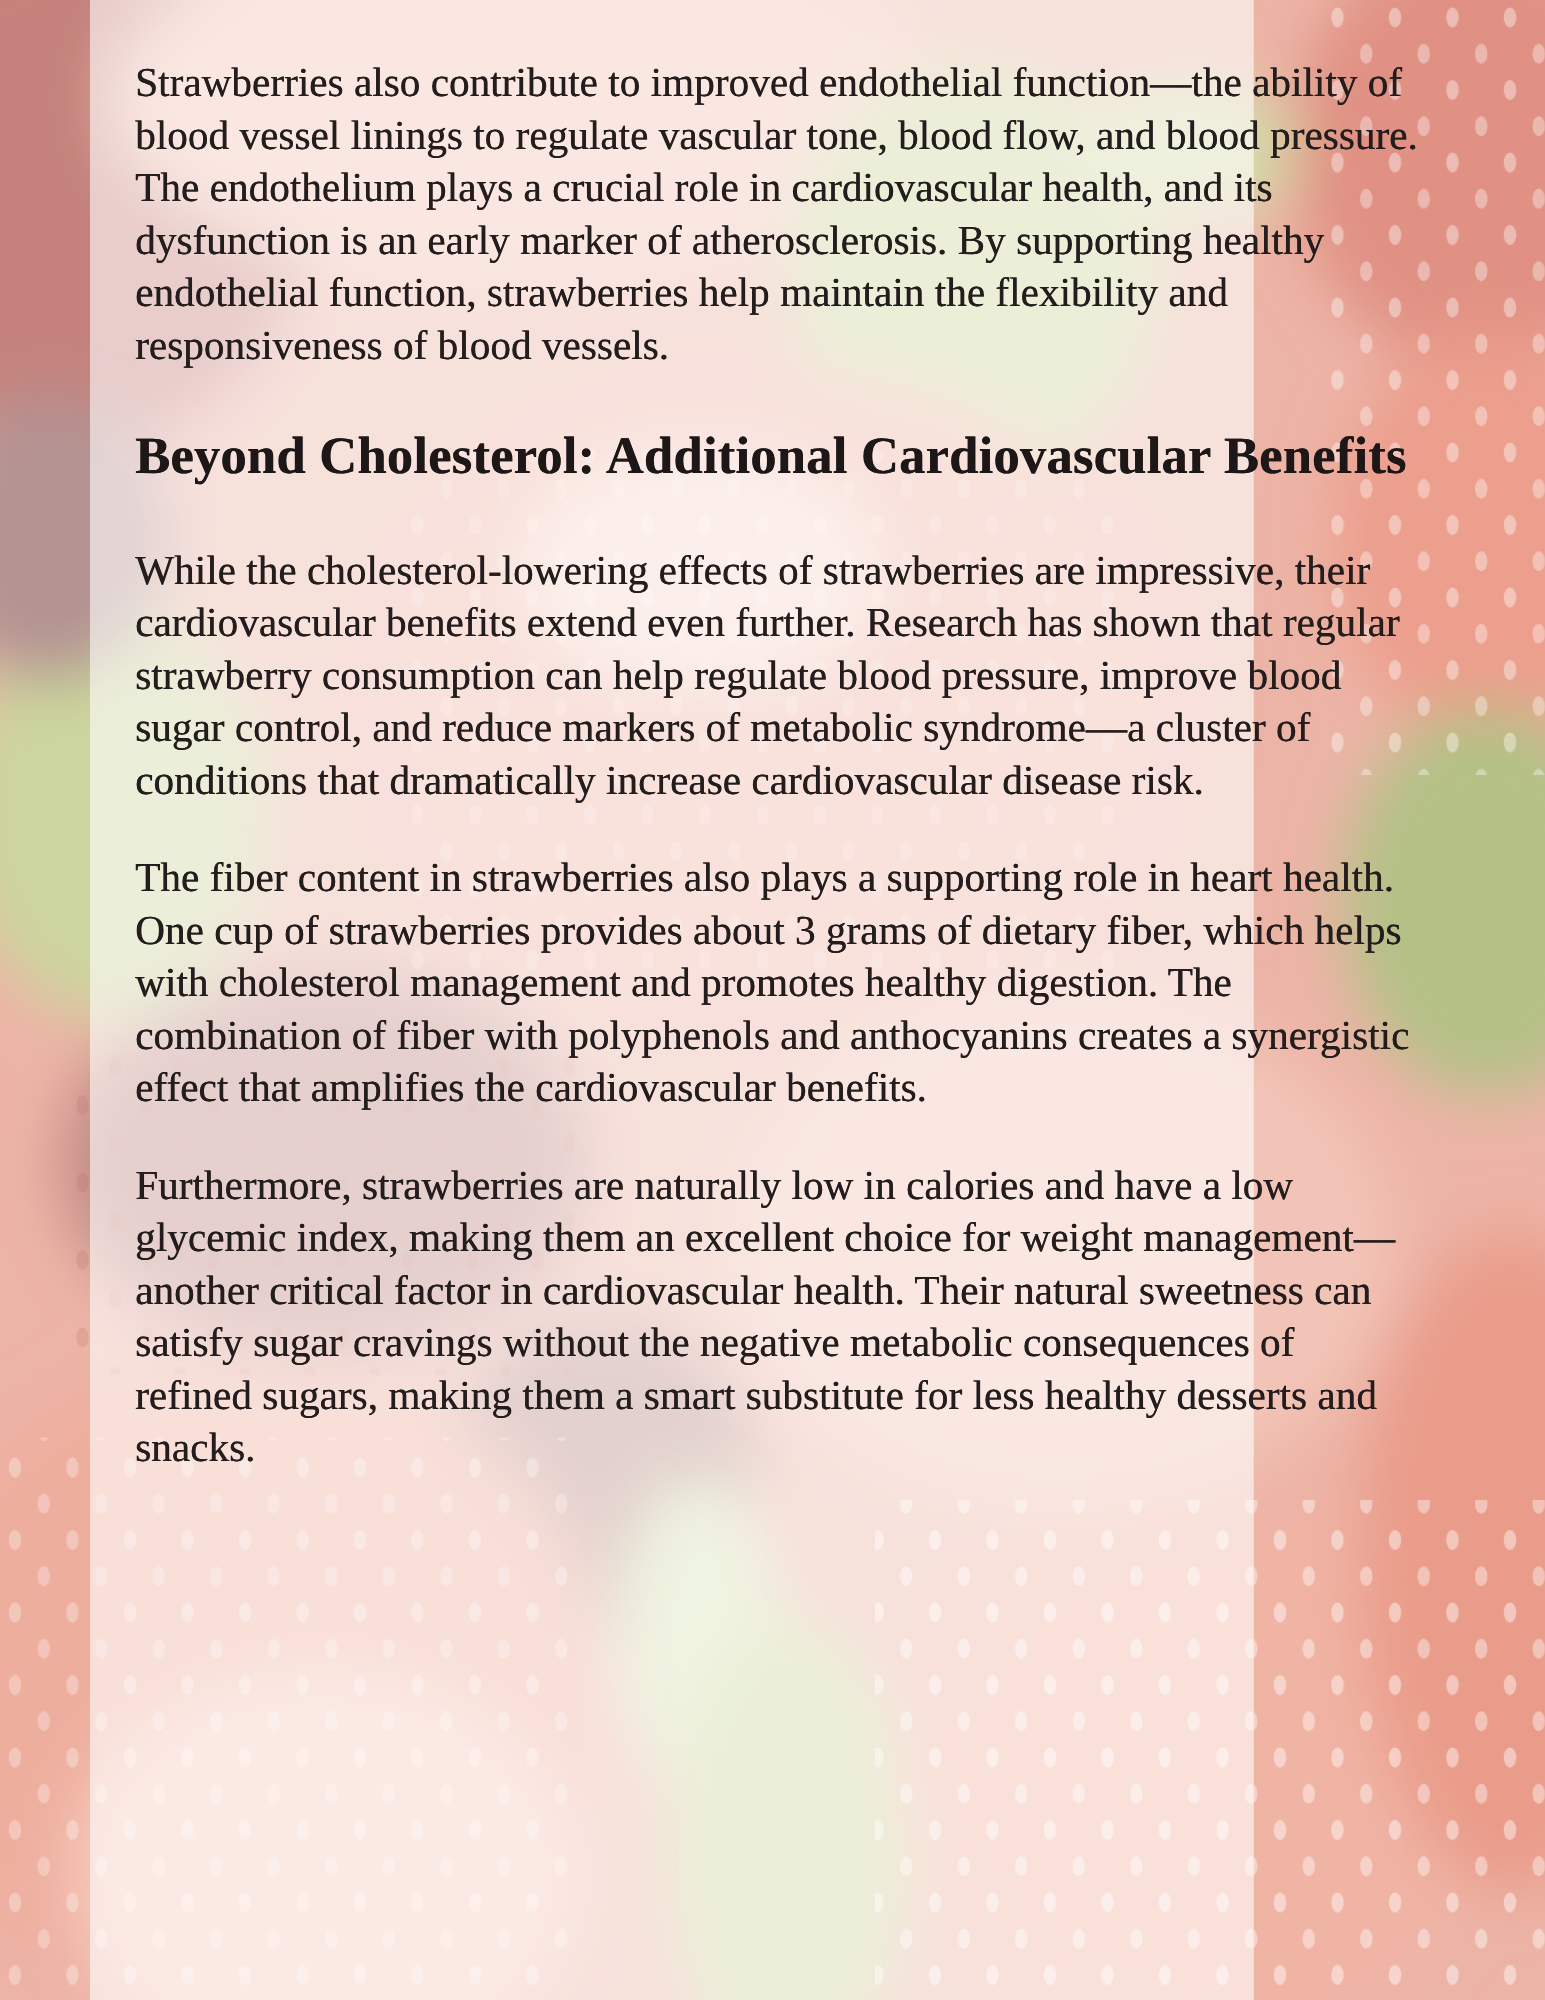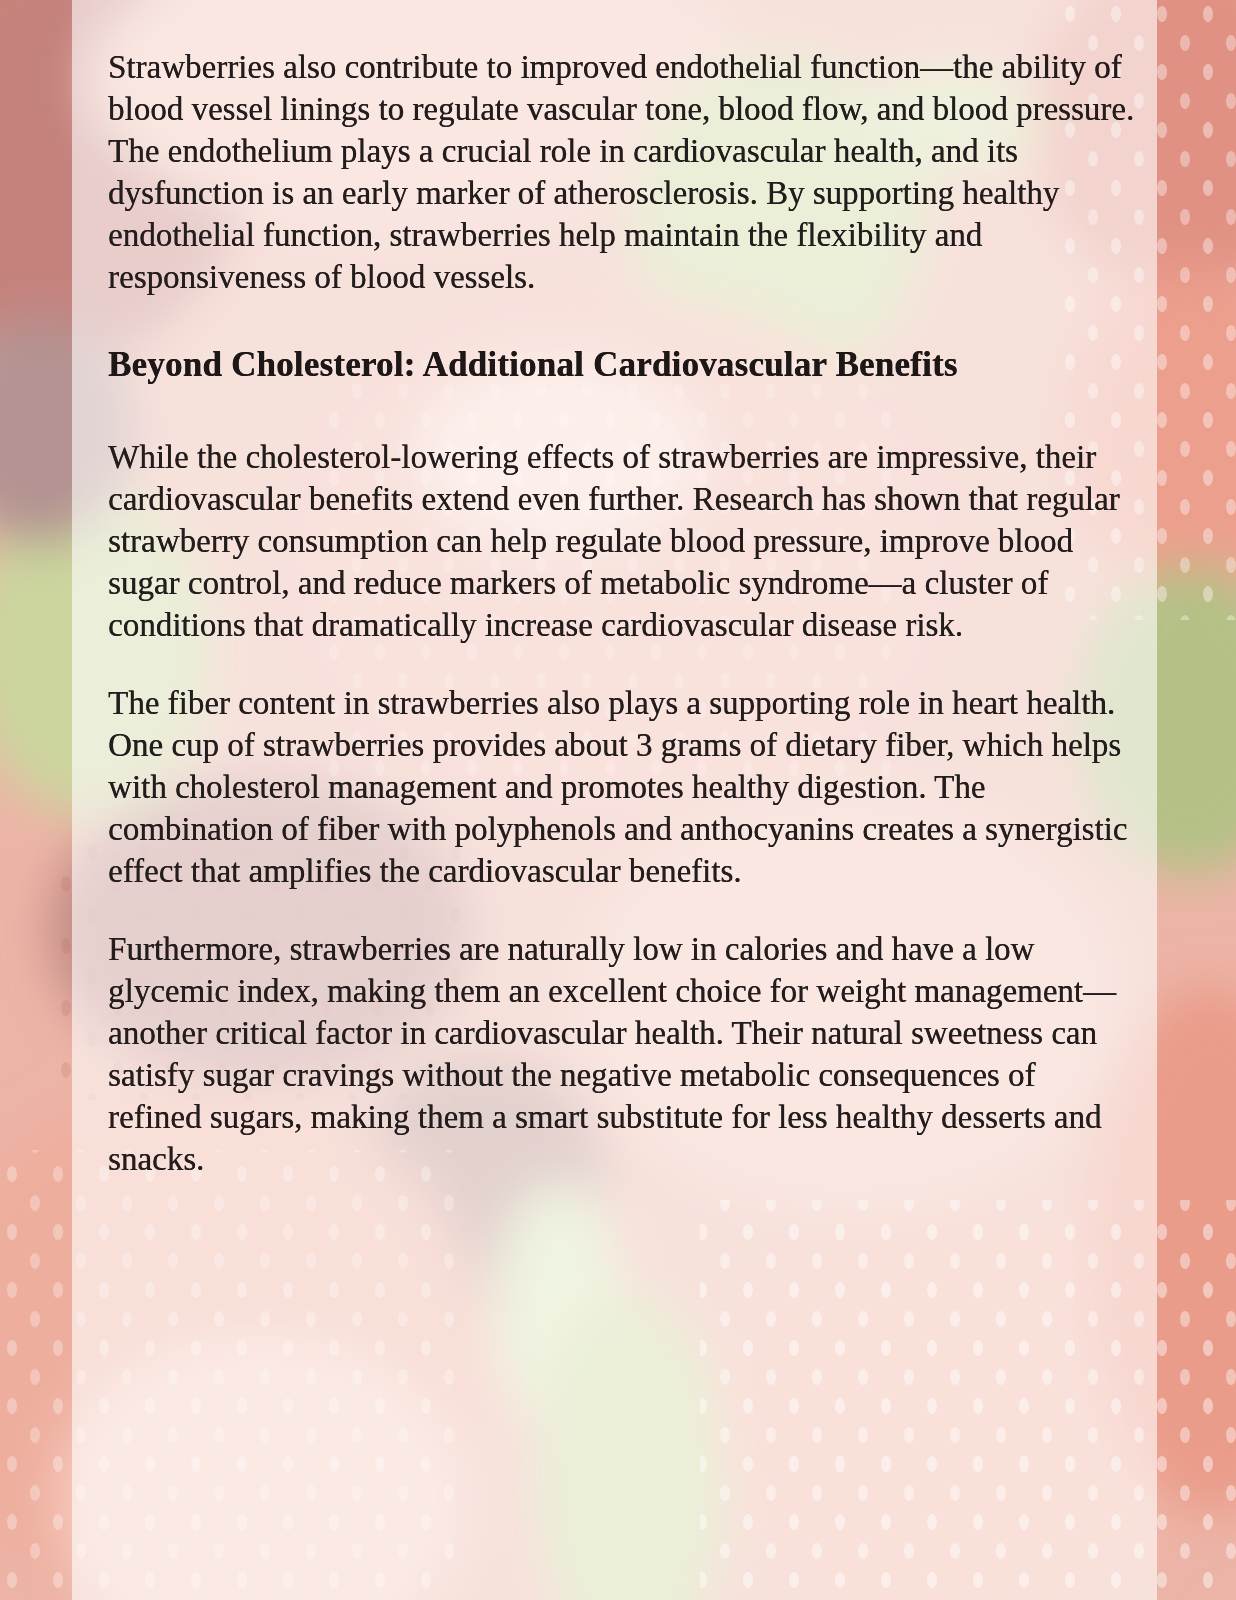--- a/index.html
+++ b/index.html
@@ -7,37 +7,37 @@
     width:1236px;height:1600px;
     position:relative;overflow:hidden;
     background:#ecb4a6;
     font-family:"Liberation Serif", serif;
   }
   .photo-bg{
     position:absolute;inset:0;z-index:0;
   }
   .photo-bg svg{display:block;width:100%;height:100%;}
   .content-panel{
-    position:absolute;top:0;bottom:0;left:72px;width:1085px;
+    position:absolute;top:0;bottom:0;left:72px;width:931px;
     background:rgba(255,255,255,0.60);
     z-index:1;
     box-sizing:border-box;
     padding:46px 20px 0 36px;
   }
   .article{
     width:1028px;
     color:#241d1d;
     font-size:33px;
     line-height:42px;
     text-shadow:0.3px 0 0 currentColor;
   }
   .article p{margin:36px 0 0 0;}
   .article p:first-child{margin-top:0;}
   .article h2{
-    font-size:35px;
+    font-size:42px;
     line-height:50px;
     font-weight:bold;
     margin:42px 0 46px 0;
     color:#1d1717;
     letter-spacing:0.2px;
   }
 </style>
 </head>
 <body>
 

